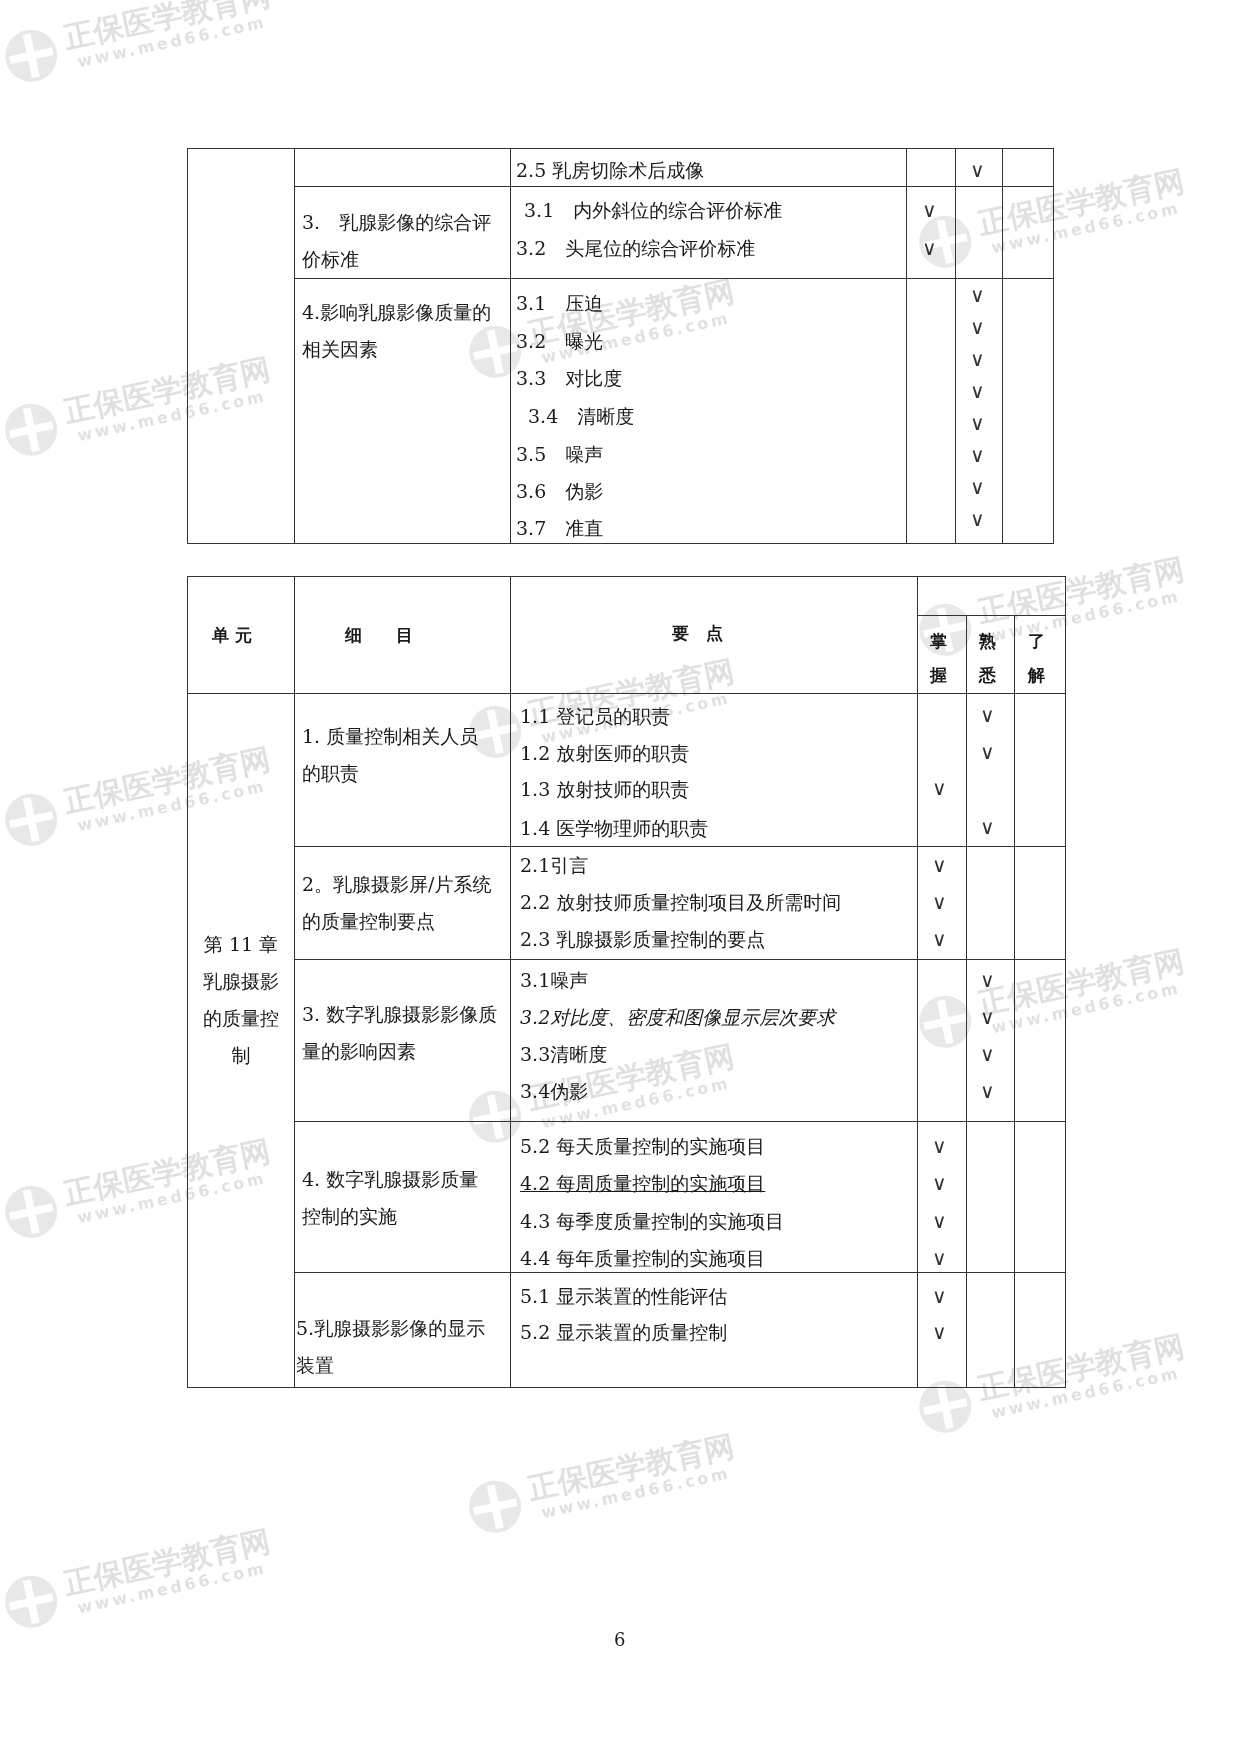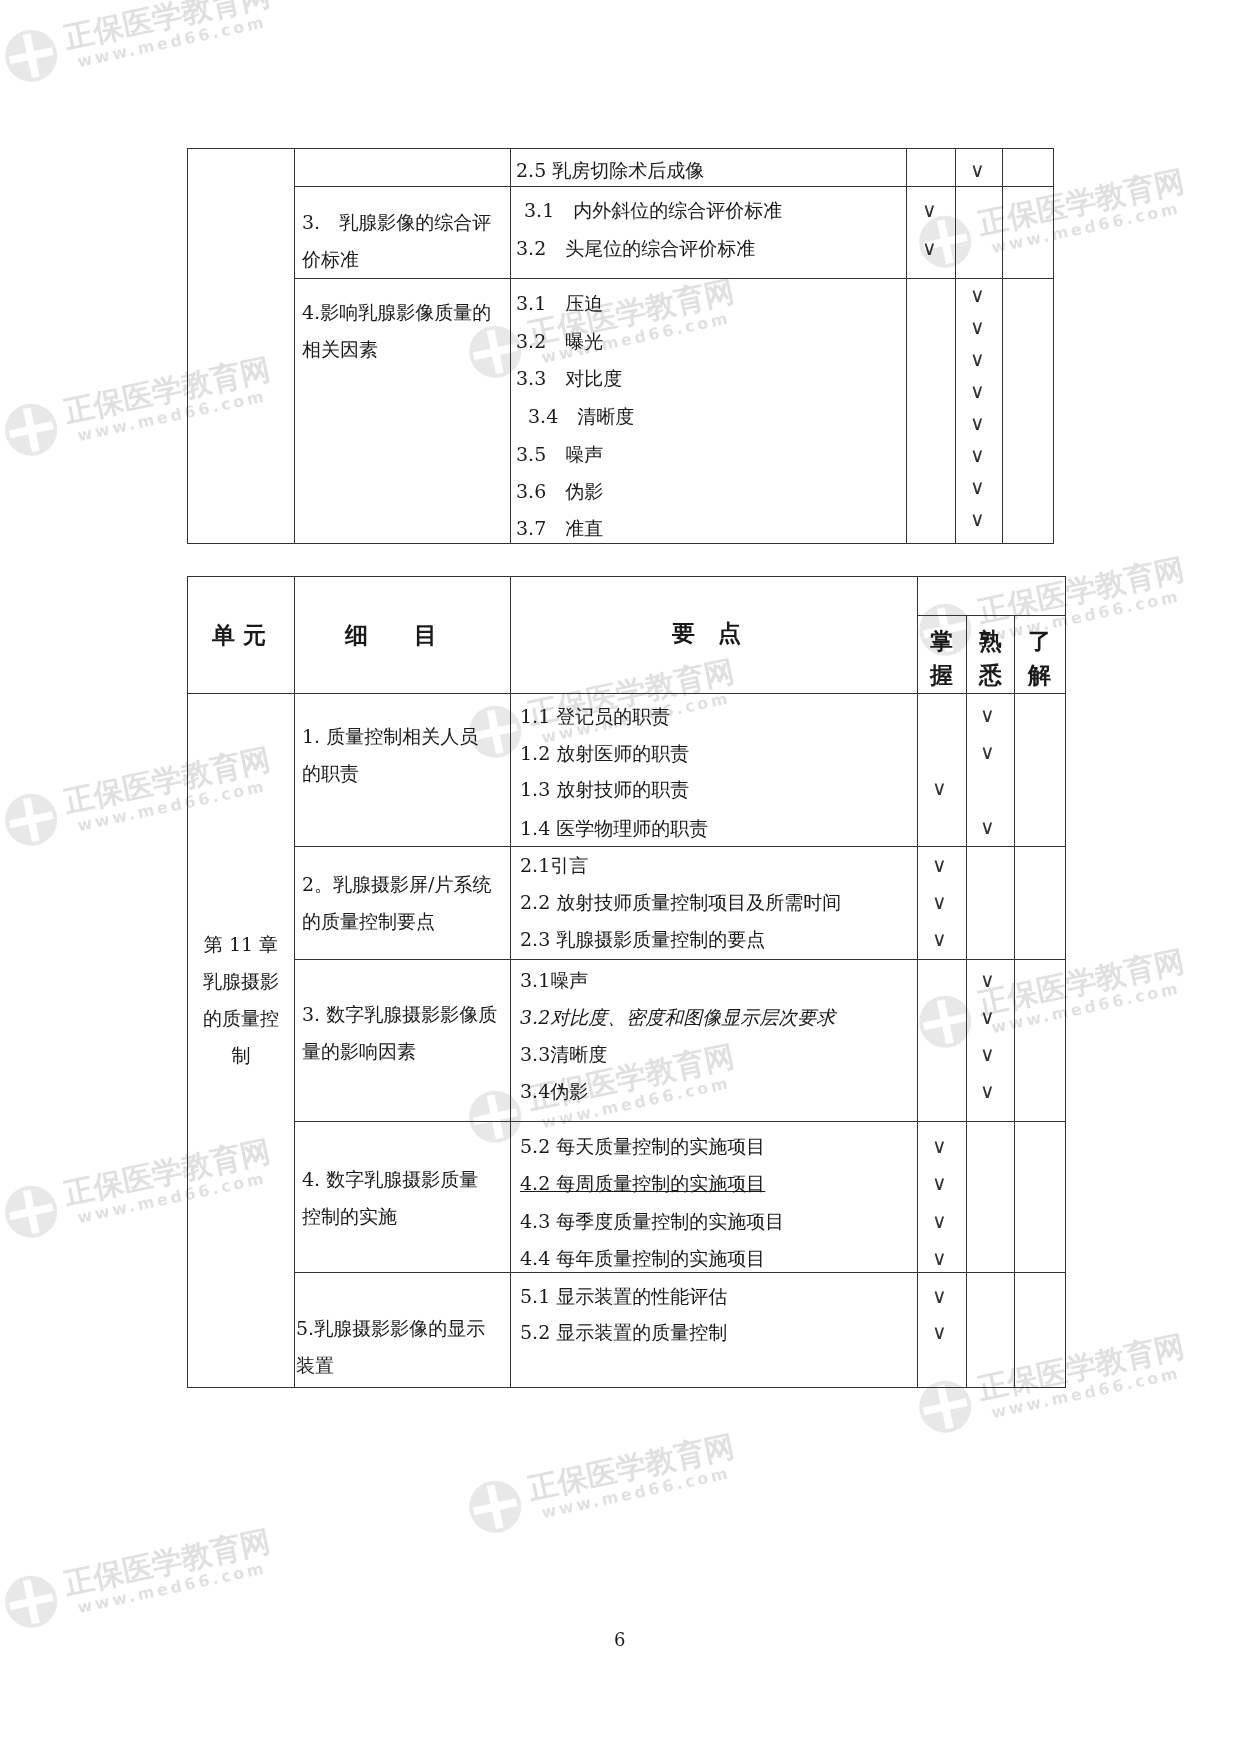--- a/index.html
+++ b/index.html
@@ -3,21 +3,21 @@
 <meta charset="utf-8">
 <style>
   html, body { margin:0; padding:0; background:#fff; }
   body { width:1241px; height:1755px; position:relative; overflow:hidden;
          font-family: "DejaVu Serif", "Liberation Serif", serif; color:#1a1a1a; }
   .hl { position:absolute; height:0; border-top:1.5px solid #333; }
   .vl { position:absolute; width:0; border-left:1.5px solid #333; }
   .txt { position:absolute; font-size:19px; line-height:24px; white-space:nowrap; }
   .wrap { white-space:normal; }
   .chk { position:absolute; font-size:20px; line-height:24px; font-family:"DejaVu Sans", sans-serif; color:#333; }
-  .hdr { position:absolute; font-family:"DejaVu Sans","Liberation Sans",sans-serif; font-weight:bold; font-size:23px; line-height:34px; }
+  .hdr { position:absolute; font-family:"DejaVu Sans","Liberation Sans",sans-serif; font-weight:bold; font-size:17px; line-height:34px; }
   .wm { position:absolute; opacity:0.22; pointer-events:none; transform:rotate(-12deg); }
   .wm .logo { position:absolute; left:0; top:4px; width:52px; height:52px; border-radius:50%; background:#999; }
   .wm .logo:before { content:""; position:absolute; left:22px; top:4px; width:8px; height:44px; background:#fff; }
   .wm .logo:after { content:""; position:absolute; left:4px; top:22px; width:44px; height:8px; background:#fff; }
   .wm .t1 { position:absolute; left:62px; top:0; font-family:"DejaVu Sans",sans-serif; font-weight:bold; font-size:30px; color:#777; white-space:nowrap; }
   .wm .t2 { position:absolute; left:70px; top:36px; font-family:"DejaVu Sans",sans-serif; font-weight:bold; font-size:16px; letter-spacing:3px; color:#777; white-space:nowrap; }
 </style>
 </head>
 <body>
 

